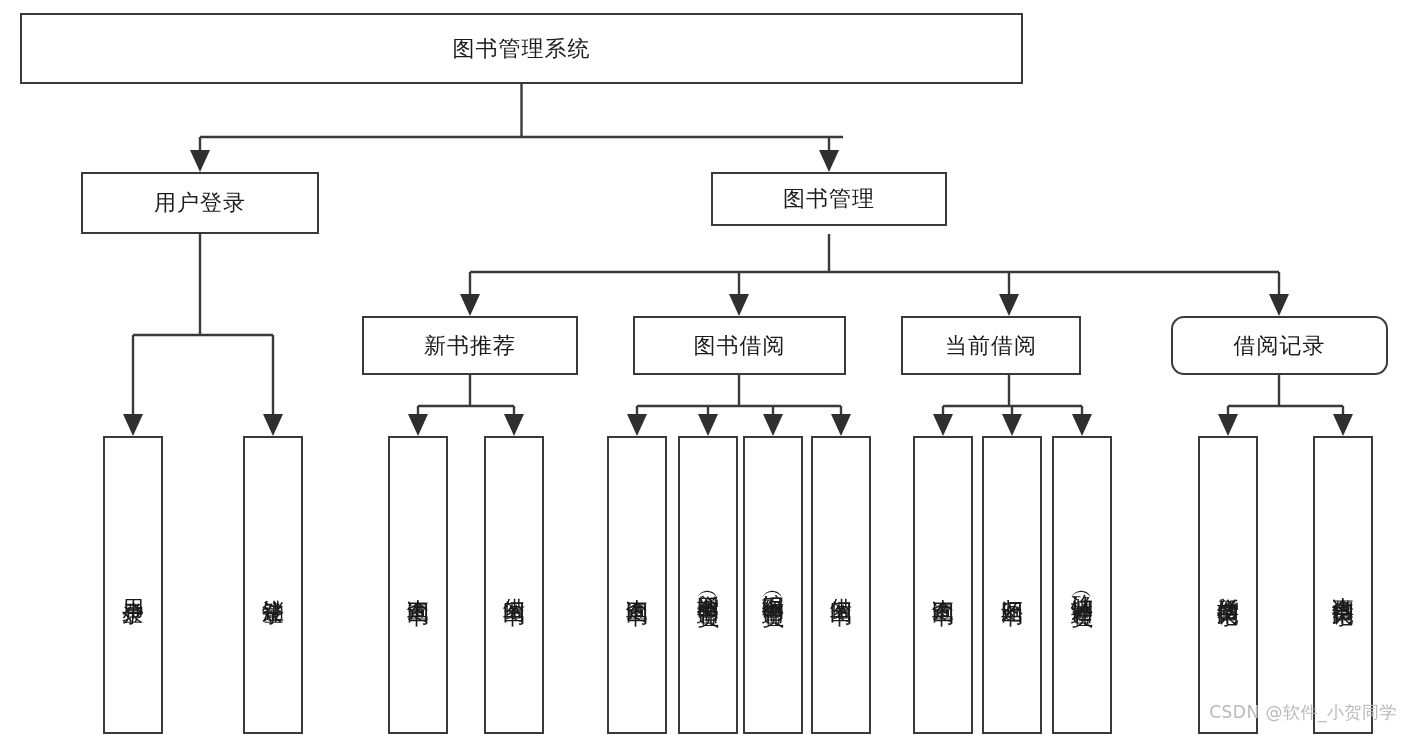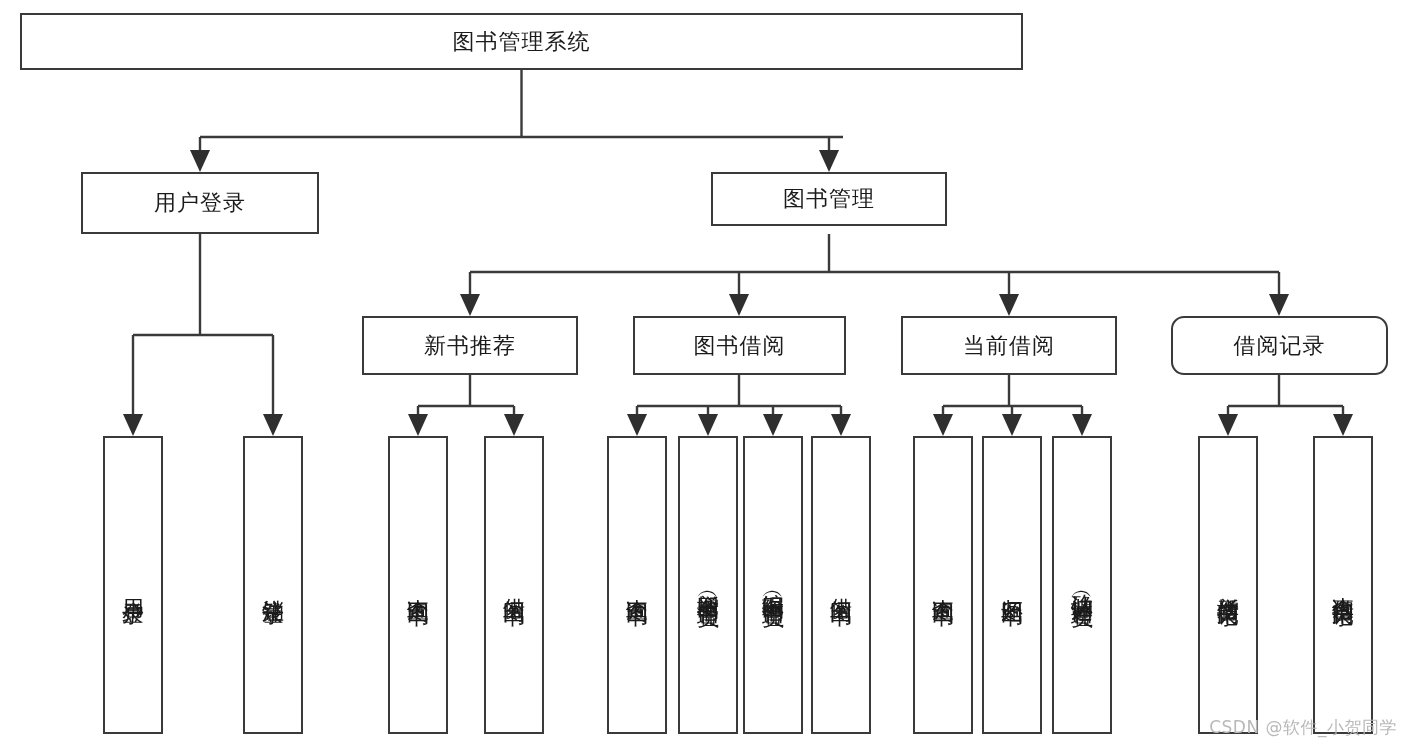--- a/index.html
+++ b/index.html
@@ -56,21 +56,21 @@
     stroke: #3a3a3a;
     stroke-width: 2.4;
     fill: none;
   }
   .arrowhead {
     fill: #2f2f2f;
   }
   .watermark {
     position: absolute;
     right: 8px;
-    bottom: 8px;
+    bottom: 23px;
     font-size: 17px;
     color: #b9b9b9;
     white-space: nowrap;
     letter-spacing: 0.5px;
   }
 </style>
 </head>
 <body>
 
 <div id="canvas">
@@ -131,38 +131,38 @@
     <polygon class="arrowhead" points="1072,414 1092,414 1082,436"></polygon>
 
     <path class="wire" d="M 1279 375 L 1279 406"></path>
     <path class="wire" d="M 1228 406 L 1343 406"></path>
     <path class="wire" d="M 1228 406 L 1228 415"></path>
     <polygon class="arrowhead" points="1218,414 1238,414 1228,436"></polygon>
     <path class="wire" d="M 1343 406 L 1343 415"></path>
     <polygon class="arrowhead" points="1333,414 1353,414 1343,436"></polygon>
   </svg>
 
-  <div class="node horiz" style="left:20px; top:13px; width:1003px; height:57px;">
+  <div class="node horiz" style="left:20px; top:13px; width:1003px; height:71px;">
     <span class="label">图书管理系统</span>
   </div>
 
   <div class="node horiz" style="left:81px; top:172px; width:238px; height:62px;">
     <span class="label">用户登录</span>
   </div>
   <div class="node horiz" style="left:711px; top:172px; width:236px; height:54px;">
     <span class="label">图书管理</span>
   </div>
 
   <div class="node horiz" style="left:633px; top:316px; width:213px; height:59px;">
     <span class="label">图书借阅</span>
   </div>
   <div class="node horiz" style="left:362px; top:316px; width:216px; height:59px;">
     <span class="label">新书推荐</span>
   </div>
-  <div class="node horiz" style="left:901px; top:316px; width:216px; height:59px;">
+  <div class="node horiz" style="left:901px; top:316px; width:180px; height:59px;">
     <span class="label">当前借阅</span>
   </div>
   <div class="node horiz" style="left:1171px; top:316px; width:217px; height:59px;border-radius:13px;">
     <span class="label">借阅记录</span>
   </div>
 
   <div class="node vert" style="left:103px; top:436px; width:60px; height:298px;">
     <span class="label">用户登录</span>
   </div>
   <div class="node vert" style="left:243px; top:436px; width:60px; height:298px;">

